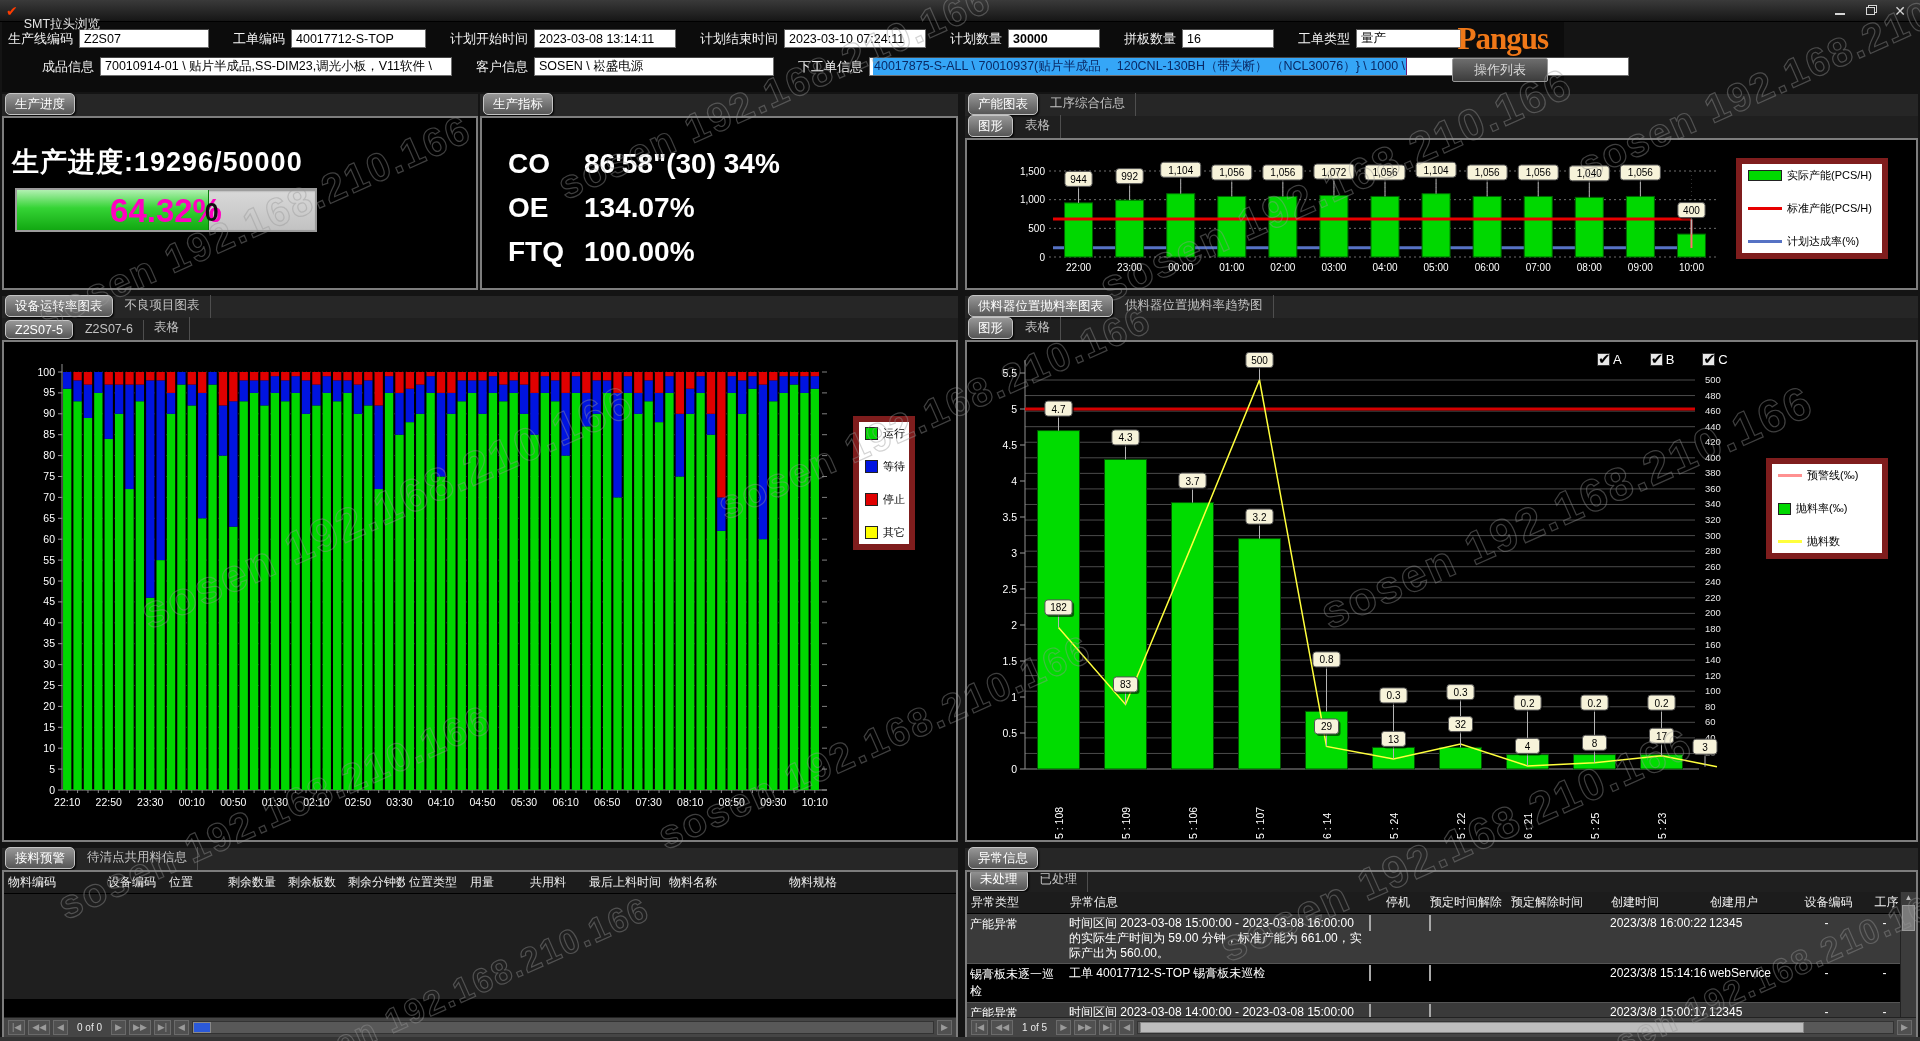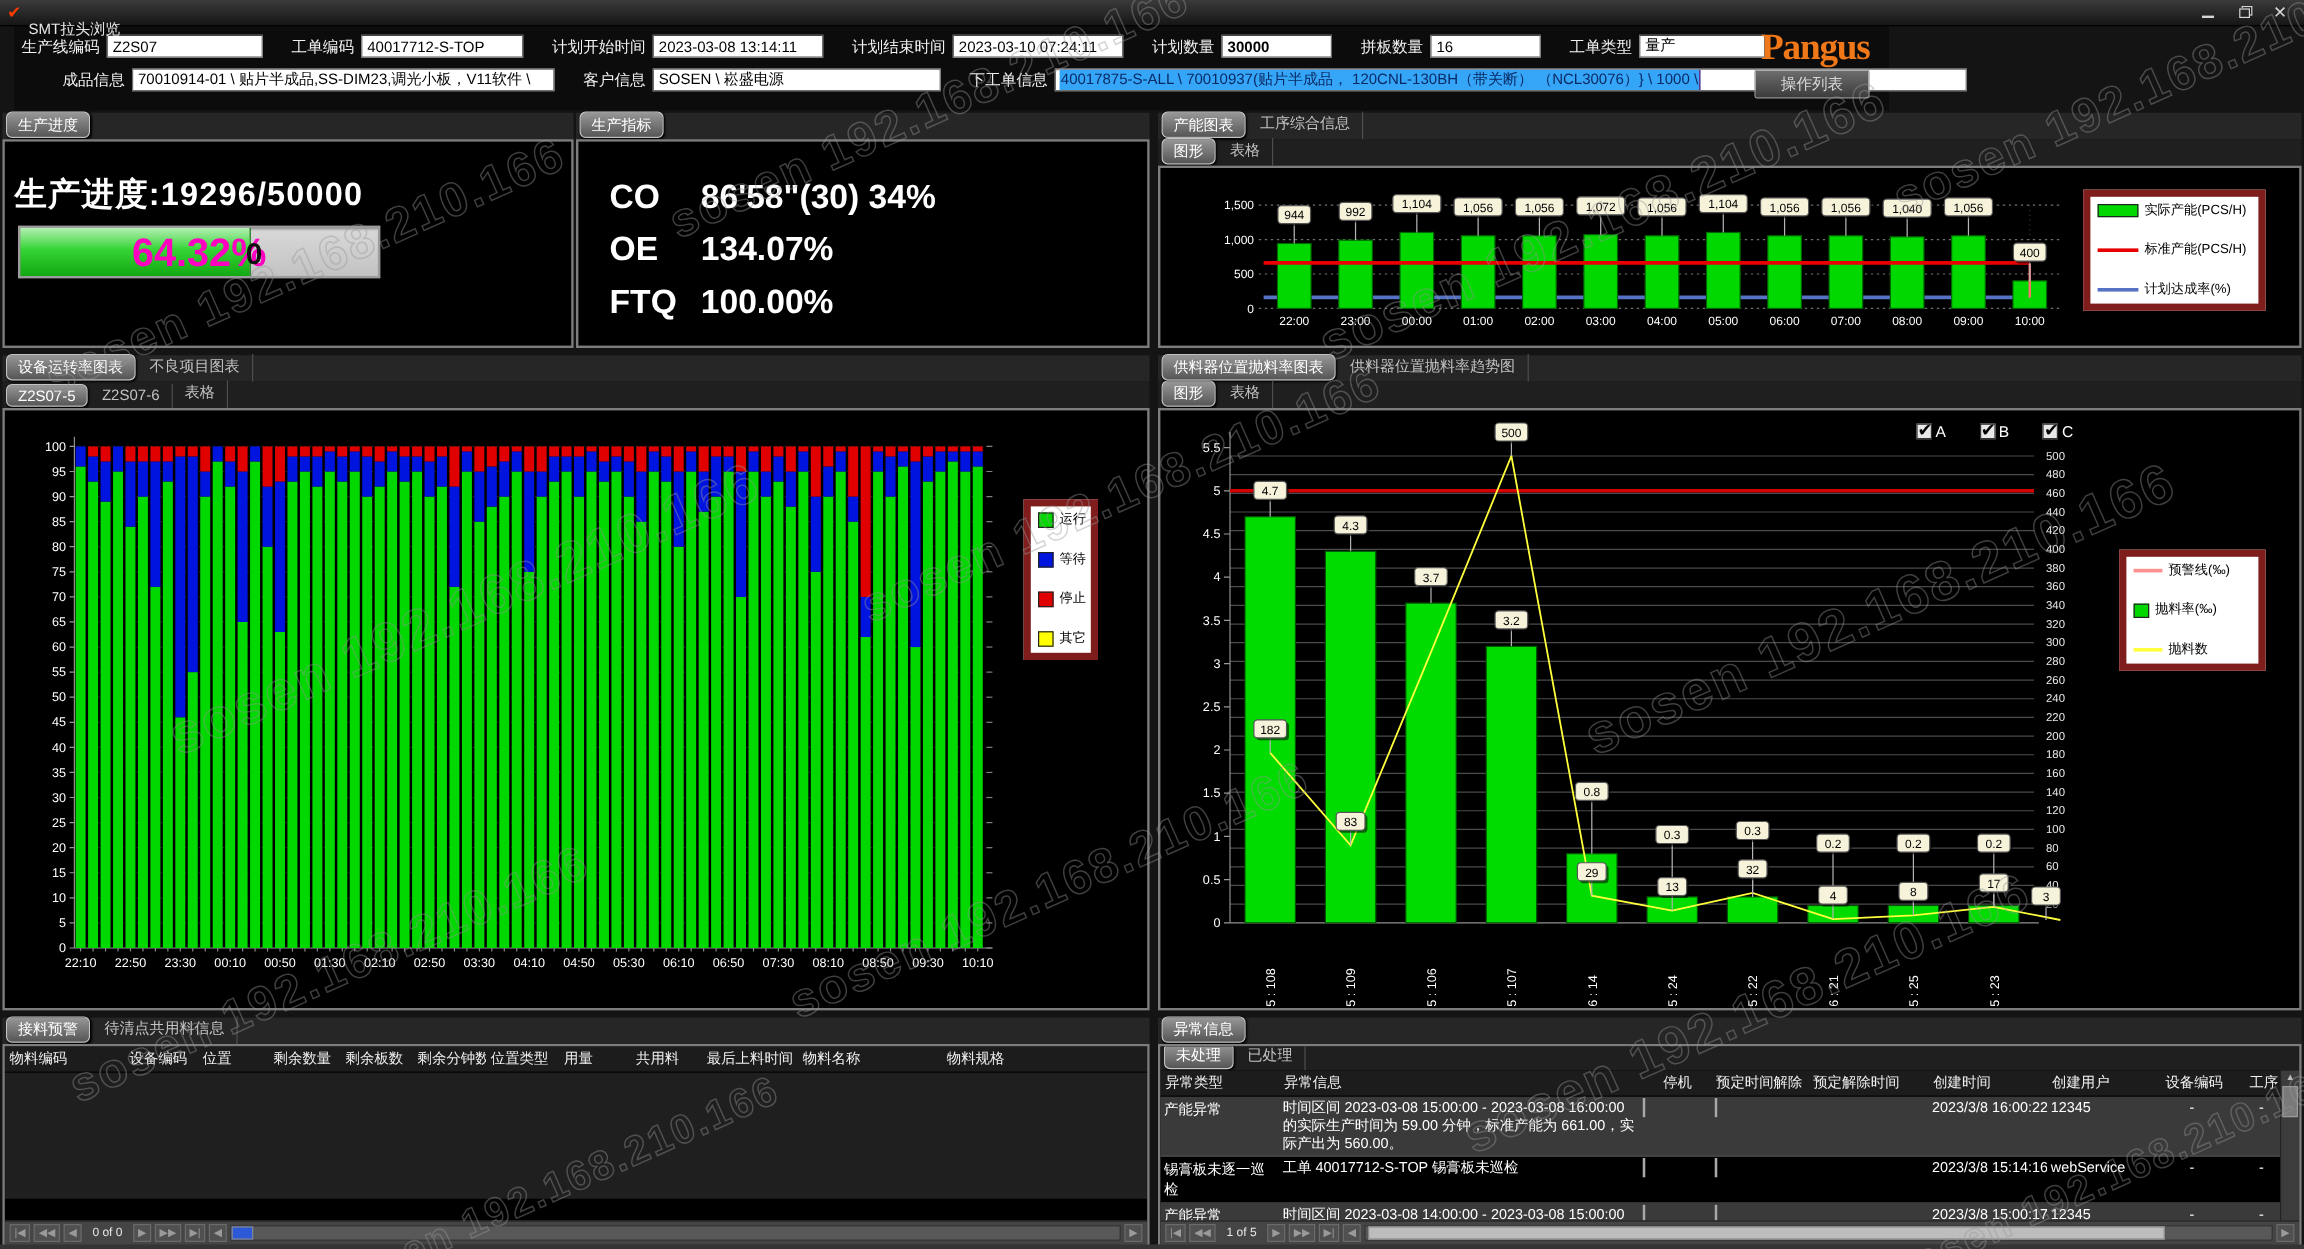--- a/index.html
+++ b/index.html
@@ -11,21 +11,21 @@
     background:linear-gradient(#3a3a3a,#161616); border-bottom:1px solid #000;
     display:flex; align-items:center; padding:0 6px; z-index:20; }
   #title-check { color:#ff3c00; font-size:14px; font-weight:bold; margin-right:6px; }
   #title-text { color:#e6e6e6; font-size:12.5px;margin-top:28px; }
   #win-btns { margin-left:auto; display:flex; gap:14px; align-items:center; padding-right:6px; }
   .winbtn { width:16px; height:14px; display:flex; align-items:center; justify-content:center; color:#d5d5d5; font-size:14px; cursor:default; }
   .winbtn .minbar { width:10px; height:2px; background:#d5d5d5; margin-top:7px; }
   .winbtn .rest { width:9px; height:8px; border:1px solid #d5d5d5; box-shadow:2px -2px 0 -1px #161616,2px -2px 0 0 #d5d5d5; }
 
   
-  #formzone { position:absolute; left:12px; top:22px; width:1562px; height:70px; background:#0c0c0c; z-index:10; }
+  #formzone { position:absolute; left:2px; top:22px; width:1562px; height:70px; background:#0c0c0c; z-index:10; }
   .frow { position:absolute; left:6px; display:flex; align-items:center; }
   .fgroup { display:flex; align-items:center; margin-right:24px; }
   .flabel { color:#f2f2f2; font-size:13px; margin-right:6px; white-space:nowrap; }
   .finput { height:19px; background:#fff; border:1px solid #6f6f6f; border-top-color:#454545;
     color:#000; font-size:12.5px; padding:0 4px; font-family:"Liberation Sans","DejaVu Sans",sans-serif; }
   .divinput { height:19px; background:#fff; border:1px solid #6f6f6f; border-top-color:#454545;
     font-size:12.5px; padding:0 3px; overflow:hidden; white-space:nowrap; display:flex; align-items:center; }
   .hltext { background:#35a6f7; color:#0a2a66; padding:0 1px; border-right:1px solid #701a75; }
   #pangus { position:absolute; right:16px; top:2px; color:#f07818; font-size:31px; font-weight:bold;
     font-family:"Liberation Serif","DejaVu Serif",serif; letter-spacing:-1px; line-height:30px; }

